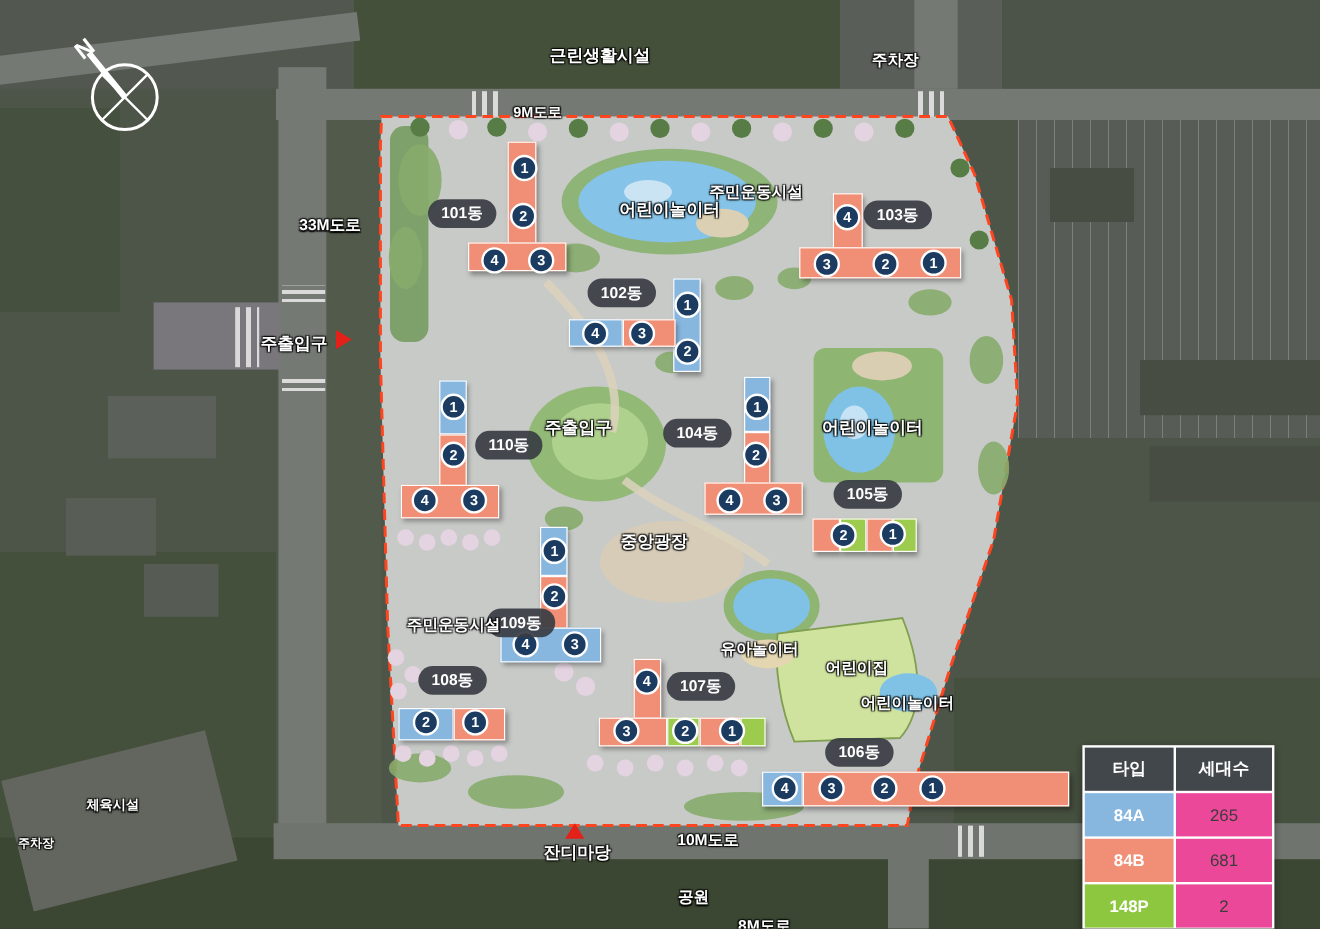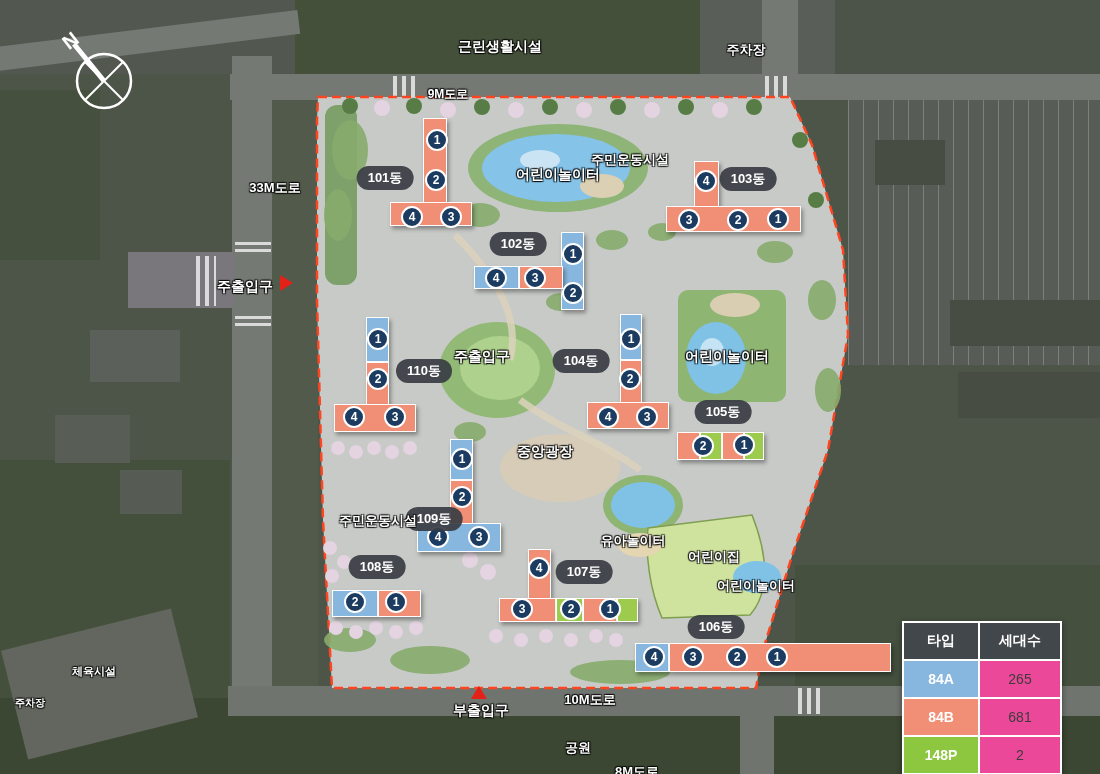--- a/index.html
+++ b/index.html
@@ -253,21 +253,21 @@
   <div class="ctx" style="left:275px;top:188px;font-size:13px;">33M도로</div>
   <div class="ctx" style="left:590px;top:700px;font-size:13px;">10M도로</div>
   <div class="ctx" style="left:578px;top:748px;font-size:13px;">공원</div>
   <div class="ctx" style="left:637px;top:772px;font-size:13px;">8M도로</div>
   <div class="ctx" style="left:94px;top:671px;font-size:11px;">체육시설</div>
   <div class="ctx" style="left:30px;top:703px;font-size:10px;">주차장</div>
 
   <div class="ctx" style="left:245px;top:287px;font-size:14px;">주출입구</div>
   <div class="abs arrow-right" style="left:280px;top:275px;z-index:7;"></div>
   <div class="abs arrow-up" style="left:471px;top:686px;z-index:7;"></div>
-  <div class="ctx" style="left:481px;top:711px;font-size:14px;">부출입구</div>
+  <div class="ctx" style="left:481px;top:711px;font-size:14px;">잔디마당</div>
 
   <svg class="abs" style="left:52px;top:26px;z-index:7;" width="100" height="96" viewBox="0 0 100 96">
     <circle cx="52" cy="55" r="27" fill="none" stroke="#fff" stroke-width="2.5"></circle>
     <line x1="33" y1="36" x2="71" y2="74" stroke="#fff" stroke-width="2"></line>
     <line x1="71" y1="36" x2="33" y2="74" stroke="#fff" stroke-width="2"></line>
     <line x1="22" y1="18" x2="52" y2="55" stroke="#fff" stroke-width="5"></line>
     <text x="12" y="22" fill="#fff" font-size="20" font-weight="bold" font-family="Liberation Sans, sans-serif" transform="rotate(-38 18 16)">N</text>
   </svg>
 
   <div class="legend">

